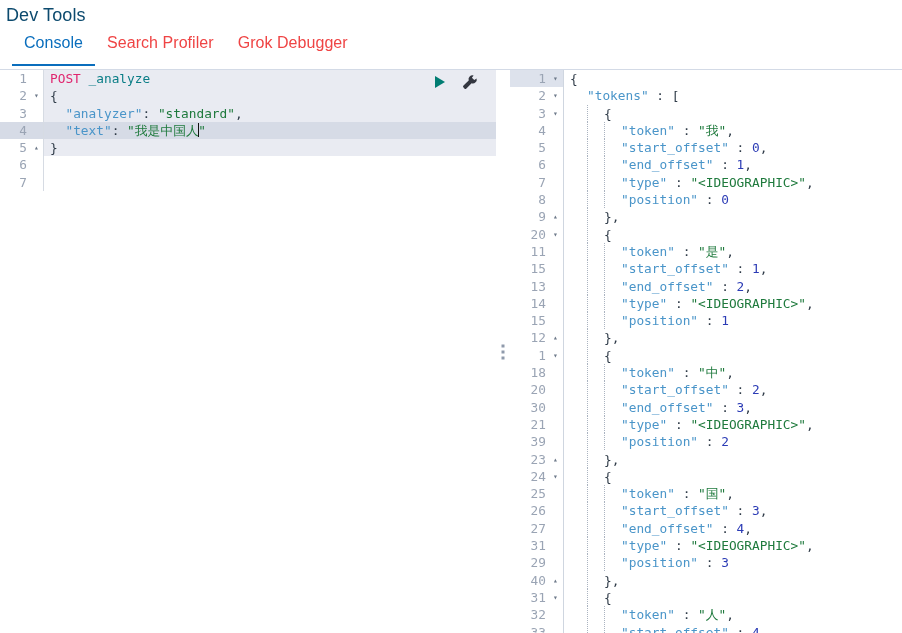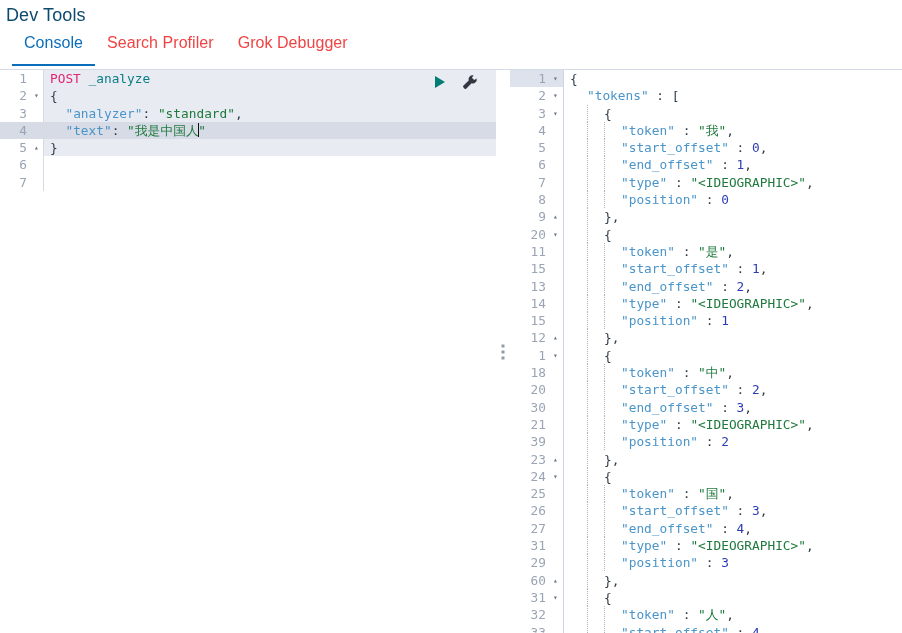--- a/index.html
+++ b/index.html
@@ -292,21 +292,21 @@
           <div class="res-row"><div class="res-gutter-cell">30</div><div class="res-fold-cell"></div><div class="res-code-cell"><span class="ind first"></span><span class="ind"></span><span class="ind"></span><span class="k-key">"end_offset"</span> <span class="k-punct">:</span> <span class="k-num">3</span><span class="k-punct">,</span></div></div>
           <div class="res-row"><div class="res-gutter-cell">21</div><div class="res-fold-cell"></div><div class="res-code-cell"><span class="ind first"></span><span class="ind"></span><span class="ind"></span><span class="k-key">"type"</span> <span class="k-punct">:</span> <span class="k-str">"&lt;IDEOGRAPHIC&gt;"</span><span class="k-punct">,</span></div></div>
           <div class="res-row"><div class="res-gutter-cell">39</div><div class="res-fold-cell"></div><div class="res-code-cell"><span class="ind first"></span><span class="ind"></span><span class="ind"></span><span class="k-key">"position"</span> <span class="k-punct">:</span> <span class="k-num">2</span></div></div>
           <div class="res-row"><div class="res-gutter-cell">23</div><div class="res-fold-cell">▴</div><div class="res-code-cell"><span class="ind first"></span><span class="ind"></span><span class="k-punct">}</span><span class="k-punct">,</span></div></div>
           <div class="res-row"><div class="res-gutter-cell">24</div><div class="res-fold-cell">▾</div><div class="res-code-cell"><span class="ind first"></span><span class="ind"></span><span class="k-punct">{</span></div></div>
           <div class="res-row"><div class="res-gutter-cell">25</div><div class="res-fold-cell"></div><div class="res-code-cell"><span class="ind first"></span><span class="ind"></span><span class="ind"></span><span class="k-key">"token"</span> <span class="k-punct">:</span> <span class="k-str">"国"</span><span class="k-punct">,</span></div></div>
           <div class="res-row"><div class="res-gutter-cell">26</div><div class="res-fold-cell"></div><div class="res-code-cell"><span class="ind first"></span><span class="ind"></span><span class="ind"></span><span class="k-key">"start_offset"</span> <span class="k-punct">:</span> <span class="k-num">3</span><span class="k-punct">,</span></div></div>
           <div class="res-row"><div class="res-gutter-cell">27</div><div class="res-fold-cell"></div><div class="res-code-cell"><span class="ind first"></span><span class="ind"></span><span class="ind"></span><span class="k-key">"end_offset"</span> <span class="k-punct">:</span> <span class="k-num">4</span><span class="k-punct">,</span></div></div>
           <div class="res-row"><div class="res-gutter-cell">31</div><div class="res-fold-cell"></div><div class="res-code-cell"><span class="ind first"></span><span class="ind"></span><span class="ind"></span><span class="k-key">"type"</span> <span class="k-punct">:</span> <span class="k-str">"&lt;IDEOGRAPHIC&gt;"</span><span class="k-punct">,</span></div></div>
           <div class="res-row"><div class="res-gutter-cell">29</div><div class="res-fold-cell"></div><div class="res-code-cell"><span class="ind first"></span><span class="ind"></span><span class="ind"></span><span class="k-key">"position"</span> <span class="k-punct">:</span> <span class="k-num">3</span></div></div>
-          <div class="res-row"><div class="res-gutter-cell">60</div><div class="res-fold-cell">▴</div><div class="res-code-cell"><span class="ind first"></span><span class="ind"></span><span class="k-punct">}</span><span class="k-punct">,</span></div></div>
+          <div class="res-row"><div class="res-gutter-cell">40</div><div class="res-fold-cell">▴</div><div class="res-code-cell"><span class="ind first"></span><span class="ind"></span><span class="k-punct">}</span><span class="k-punct">,</span></div></div>
           <div class="res-row"><div class="res-gutter-cell">31</div><div class="res-fold-cell">▾</div><div class="res-code-cell"><span class="ind first"></span><span class="ind"></span><span class="k-punct">{</span></div></div>
           <div class="res-row"><div class="res-gutter-cell">32</div><div class="res-fold-cell"></div><div class="res-code-cell"><span class="ind first"></span><span class="ind"></span><span class="ind"></span><span class="k-key">"token"</span> <span class="k-punct">:</span> <span class="k-str">"人"</span><span class="k-punct">,</span></div></div>
           <div class="res-row"><div class="res-gutter-cell">33</div><div class="res-fold-cell"></div><div class="res-code-cell"><span class="ind first"></span><span class="ind"></span><span class="ind"></span><span class="k-key">"start_offset"</span> <span class="k-punct">:</span> <span class="k-num">4</span><span class="k-punct">,</span></div></div>
         </div>
     </div>
 
   </div>
 </div>
 
 </body></html>

